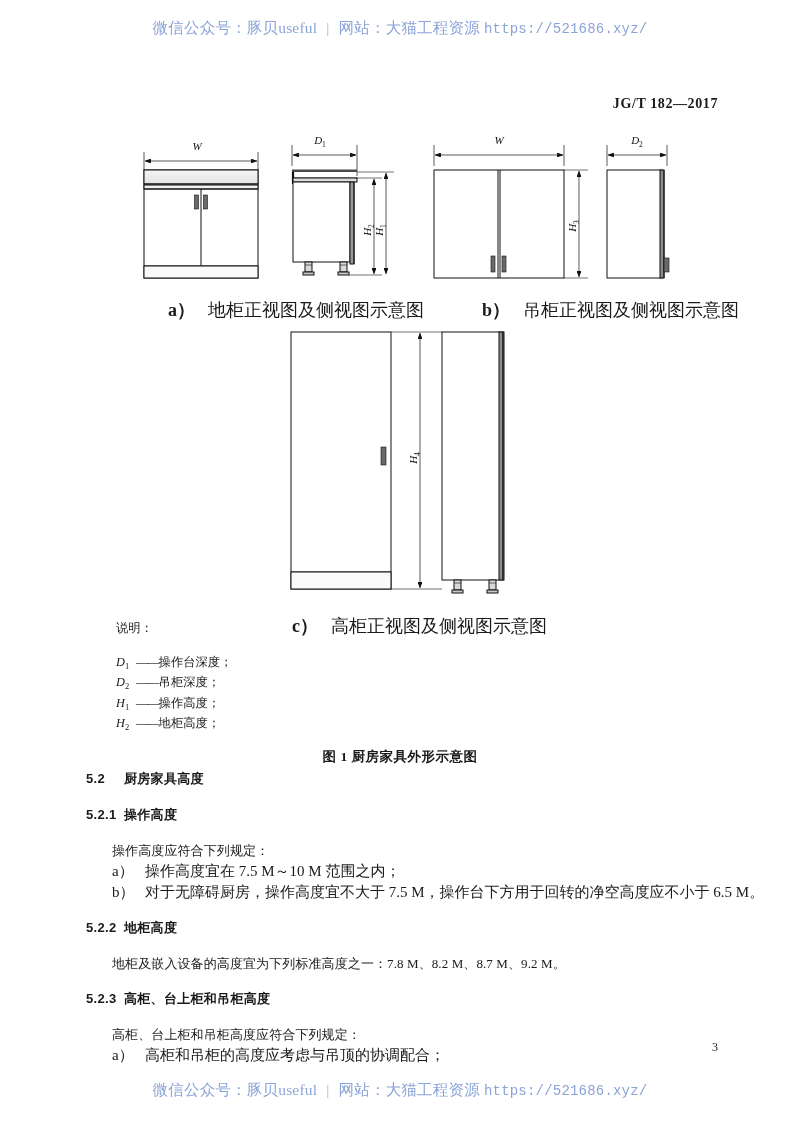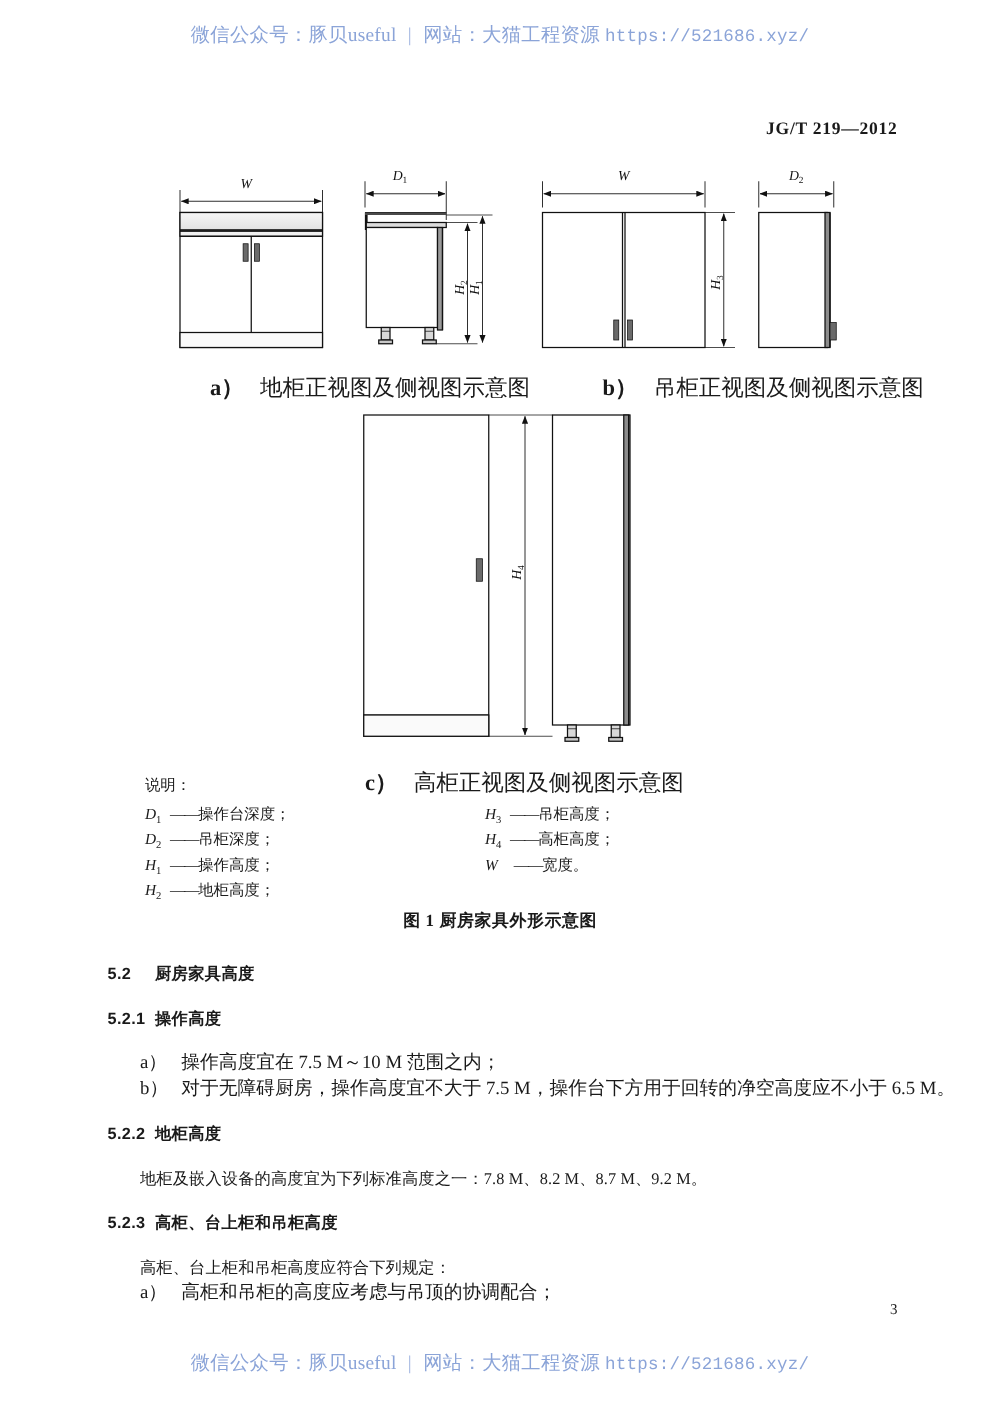--- a/index.html
+++ b/index.html
@@ -79,38 +79,38 @@
     width: 560px;
     font-size: 12.3px;
     line-height: 20.5px;
   }
   .legend-title { margin-bottom: 1px; }
   .legend-cols {
     position: relative;
   }
   .legend-col {
     position: absolute;
-    top: 1px;
+    top: 12px;
   }
   .legend-col.left  { left: 0; }
   .legend-col.right { left: 272px; }
   .legend-item { white-space: nowrap; height: 20.5px; }
   .sym {
     font-family: "Liberation Serif", serif;
     font-style: italic;
     display: inline-block;
     min-width: 20px;
   }
   .sym sub { font-style: normal; font-size: 8.5px; }
   .dash { letter-spacing: -1px; }
 
   
   .fig-caption {
     position: absolute;
-    top: 728px;
+    top: 748px;
     left: 0;
     width: 800px;
     text-align: center;
     font-weight: bold;
     font-size: 13.5px;
     letter-spacing: 0.5px;
   }
 
   
   .body {
@@ -157,21 +157,21 @@
 </style>
 </head>
 <body>
 
 <div class="page">
 
   <div class="watermark" id="watermark-top">
     <span class="cn">微信公众号：</span><span class="cn">豚贝useful</span><span class="sep">|</span><span class="cn">网站：</span><span class="cn">大猫工程资源</span>&nbsp;<span class="mono">https://521686.xyz/</span>
   </div>
 
-  <div class="std-no">JG/T 219—2012</div>
+  <div class="std-no">JG/T 182—2017</div>
 
   <div class="figure-area">
 
     <svg class="svg-wrap" width="800" height="170" viewBox="0 0 800 170">
       <defs>
         <marker id="ah" markerWidth="9" markerHeight="7" refX="8.5" refY="3.5" orient="auto">
           <polygon points="0,0 9,3.5 0,7" fill="#111"></polygon>
         </marker>
         <marker id="ahr" markerWidth="9" markerHeight="7" refX="0.5" refY="3.5" orient="auto">
           <polygon points="9,0 0,3.5 9,7" fill="#111"></polygon>
@@ -326,44 +326,40 @@
 
   <div class="legend">
     <div class="legend-title">说明：</div>
     <div class="legend-cols" style="height:84px;">
       <div class="legend-col left">
         <div class="legend-item"><span class="sym">D<sub>1</sub></span><span class="dash">——</span><span>操作台深度；</span></div>
         <div class="legend-item"><span class="sym">D<sub>2</sub></span><span class="dash">——</span><span>吊柜深度；</span></div>
         <div class="legend-item"><span class="sym">H<sub>1</sub></span><span class="dash">——</span><span>操作高度；</span></div>
         <div class="legend-item"><span class="sym">H<sub>2</sub></span><span class="dash">——</span><span>地柜高度；</span></div>
       </div>
-      <div class="legend-col right">
-        <div class="legend-item"><span class="sym">H<sub>3</sub></span><span class="dash">——</span><span>吊柜高度；</span></div>
-        <div class="legend-item"><span class="sym">H<sub>4</sub></span><span class="dash">——</span><span>高柜高度；</span></div>
-        <div class="legend-item"><span class="sym">W</span>&nbsp;<span class="dash">——</span><span>宽度。</span></div>
-      </div>
     </div>
   </div>
 
   <div class="fig-caption">图 1   厨房家具外形示意图</div>
 
   <div class="body">
 
     <div class="h2">
       <span class="num">5.2</span><span>厨房家具高度</span>
     </div>
 
     <div class="sp-18"></div>
 
     <div class="h2">
       <span class="num">5.2.1</span><span>操作高度</span>
     </div>
 
     <div class="sp-16"></div>
 
+    <p class="para">操作高度应符合下列规定：</p>
     <p class="listitem"><span class="lbl">a）</span><span>操作高度宜在 7.5 M～10 M 范围之内；</span></p>
     <p class="listitem"><span class="lbl">b）</span><span>对于无障碍厨房，操作高度宜不大于 7.5 M，操作台下方用于回转的净空高度应不小于 6.5 M。</span></p>
 
     <div class="sp-16"></div>
 
     <div class="h2">
       <span class="num">5.2.2</span><span>地柜高度</span>
     </div>
 
     <div class="sp-16"></div>

